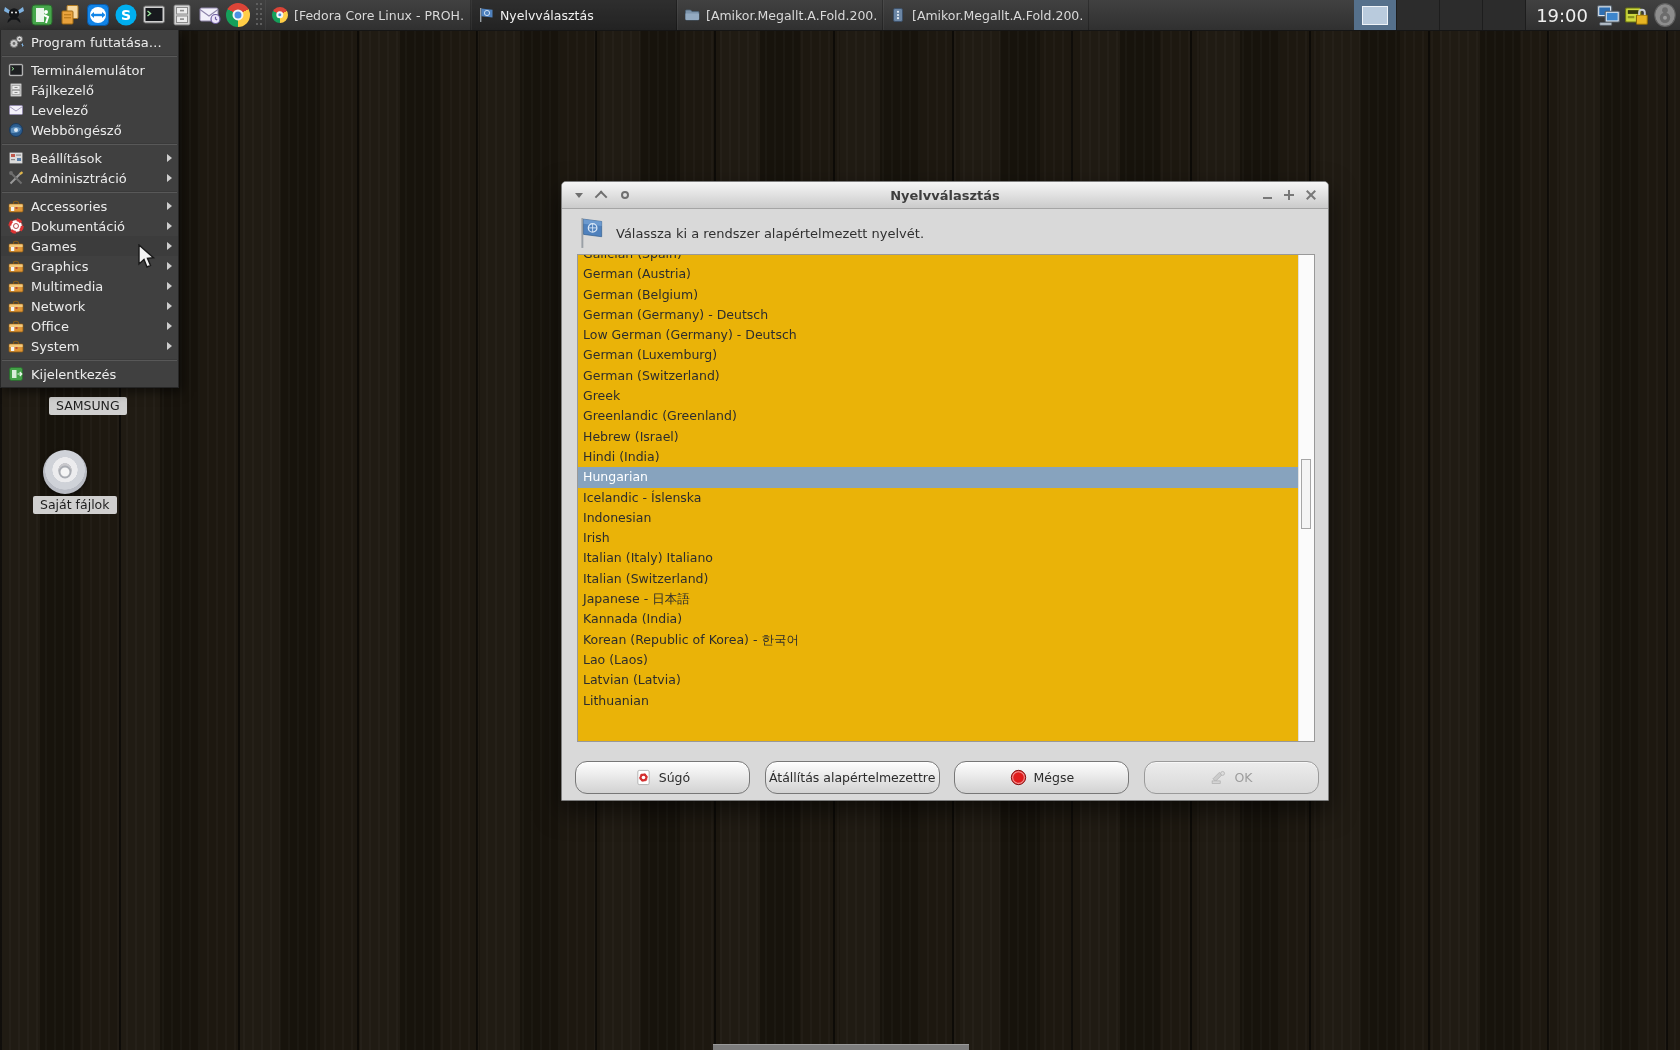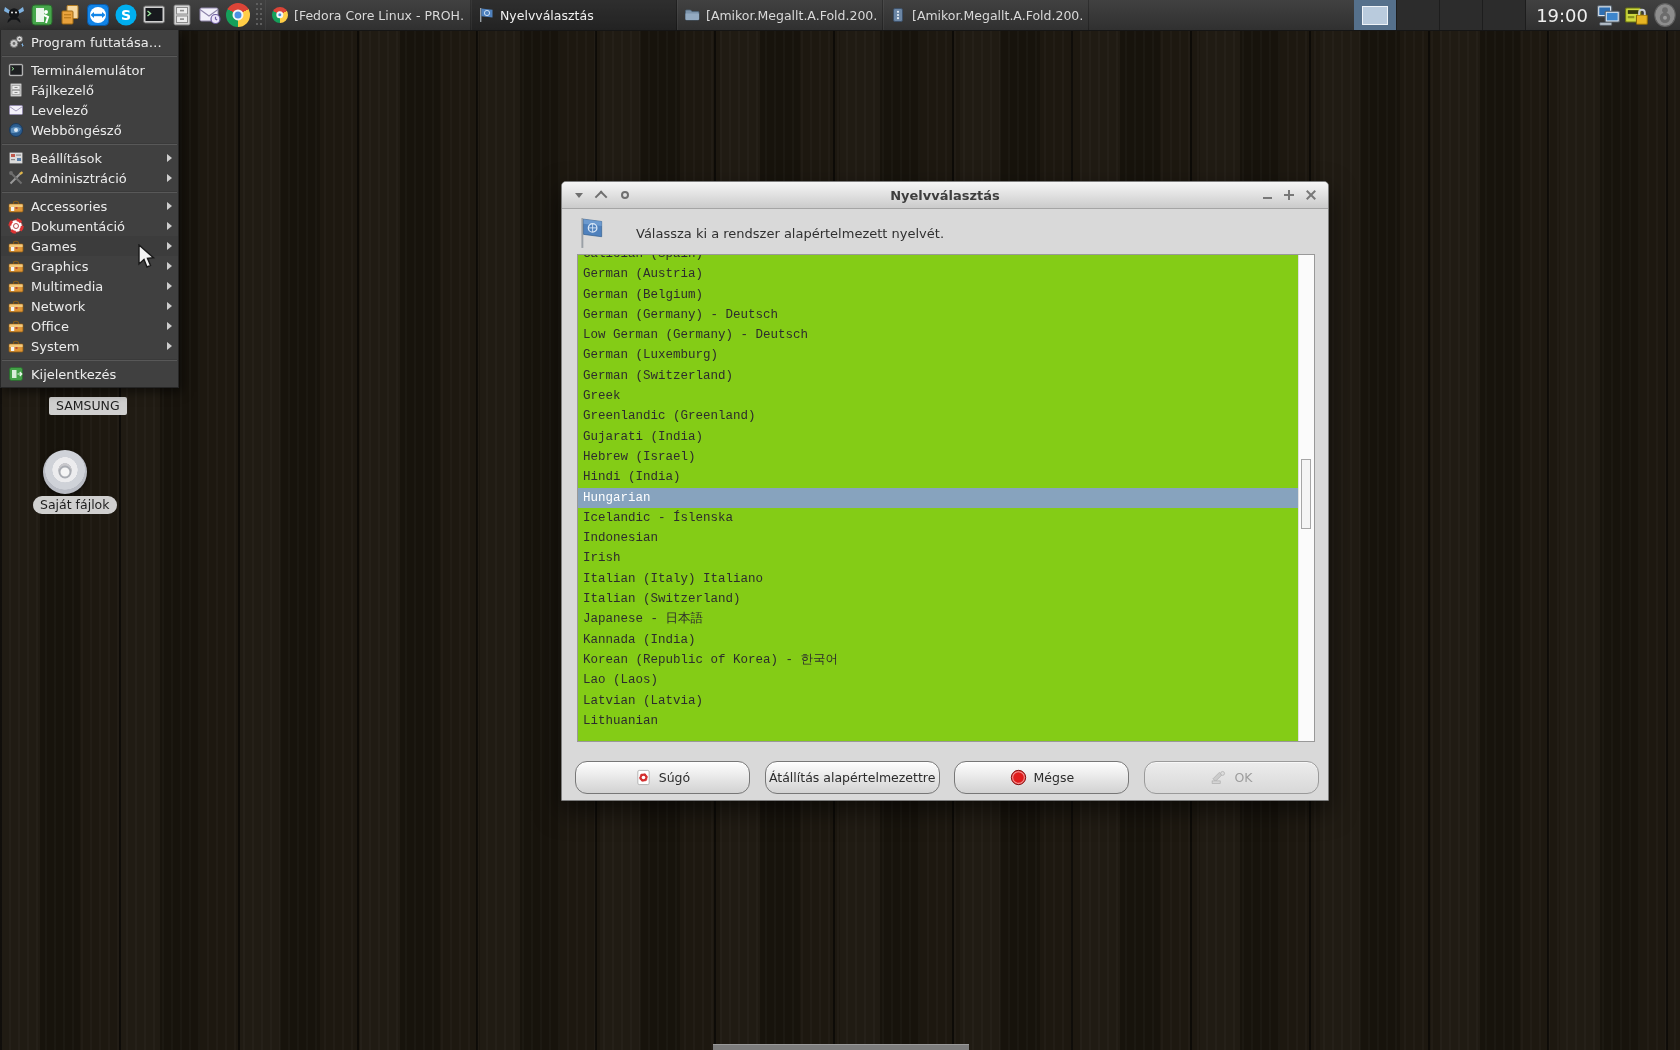--- a/index.html
+++ b/index.html
@@ -95,25 +95,25 @@
   .tb-right{margin-left:auto;display:flex;align-items:center;gap:8px;padding-right:10px;}
   .gl-min{width:9px;height:2px;background:#787878;margin-top:6px;}
   .gl-max{position:relative;width:10px;height:10px;}
   .gl-max::before{content:"";position:absolute;left:4px;top:0;width:2px;height:10px;background:#787878;}
   .gl-max::after{content:"";position:absolute;left:0;top:4px;width:10px;height:2px;background:#787878;}
   .gl-close{position:relative;width:10px;height:10px;}
   .gl-close::before,.gl-close::after{content:"";position:absolute;left:4px;top:-1px;width:2px;height:12px;background:#787878;}
   .gl-close::before{transform:rotate(45deg);}
   .gl-close::after{transform:rotate(-45deg);}
   .dlg-header{display:flex;align-items:center;gap:12px;padding:8px 16px 6px 16px;height:32px;}
-  .dlg-header .msg{font-size:13px;color:#303030;margin-left:20px;}
+  .dlg-header .msg{font-size:13px;color:#303030;}
   
   .listbox{
     position:absolute;left:15px;top:72px;width:738px;height:488px;
-    background:#84cc16;border:1px solid #999;box-sizing:border-box;overflow:hidden;display:flex;font-family:Liberation Mono, monospace;
+    background:#eab308;border:1px solid #999;box-sizing:border-box;overflow:hidden;display:flex;
   }
   .lang-col{flex:1;overflow:hidden;position:relative;}
   .lang-rows{margin-top:-11px;}
   .lang-row{height:20.3px;line-height:20.3px;padding-left:5px;font-size:12.5px;color:#2d2d2d;white-space:nowrap;cursor:pointer;}
   .lang-row.selected{background:#87a3be;color:#ffffff;}
   .vscroll{width:15px;background:#fbfbfb;border-left:1px solid #e0e0e0;position:relative;cursor:pointer;}
   .vthumb{position:absolute;left:2px;top:204px;width:10px;height:70px;background:#f4f4f4;border:1px solid #a6a6a6;box-sizing:border-box;}
   
   .btn-row{position:absolute;left:13px;top:579px;width:744px;display:flex;justify-content:space-between;}
   .dbtn{
@@ -431,21 +431,21 @@
         <rect x="1.5" y="1.5" width="13" height="13" rx="2" fill="#43a047" stroke="#2a6b2d" stroke-width="0.8"></rect>
         <rect x="4" y="4" width="4.5" height="8" fill="#e8f5e9" opacity="0.9"></rect>
         <path d="M9.5 8 h4 M11.8 6 L13.8 8 L11.8 10" stroke="#eafaea" stroke-width="1.2" fill="none"></path>
       </svg>
     <span class="mlabel">Kijelentkezés</span>
   </div>
 </div>
 
 <div class="desk-label" style="left:49px;top:397px;">SAMSUNG</div>
 <div class="dvd"></div>
-<div class="desk-label" style="left:33px;top:496px;border-radius:9px;">Saját fájlok</div>
+<div class="desk-label" style="left:33px;top:496px;">Saját fájlok</div>
 
 <div class="dialog">
   <div class="titlebar">
     <div class="tb-left">
       <span class="tb-btn">
           <span class="gl-menu"></span>
         </span>
       <span class="tb-btn">
           <span class="gl-shade"></span>
         </span>
@@ -481,21 +481,20 @@
       <div class="lang-rows">
           <div class="lang-row">Galician (Spain)</div>
           <div class="lang-row">German (Austria)</div>
           <div class="lang-row">German (Belgium)</div>
           <div class="lang-row">German (Germany) - Deutsch</div>
           <div class="lang-row">Low German (Germany) - Deutsch</div>
           <div class="lang-row">German (Luxemburg)</div>
           <div class="lang-row">German (Switzerland)</div>
           <div class="lang-row">Greek</div>
           <div class="lang-row">Greenlandic (Greenland)</div>
-          <div class="lang-row">Gujarati (India)</div>
           <div class="lang-row">Hebrew (Israel)</div>
           <div class="lang-row">Hindi (India)</div>
           <div class="lang-row selected">Hungarian</div>
           <div class="lang-row">Icelandic - Íslenska</div>
           <div class="lang-row">Indonesian</div>
           <div class="lang-row">Irish</div>
           <div class="lang-row">Italian (Italy) Italiano</div>
           <div class="lang-row">Italian (Switzerland)</div>
           <div class="lang-row">Japanese - 日本語</div>
           <div class="lang-row">Kannada (India)</div>

